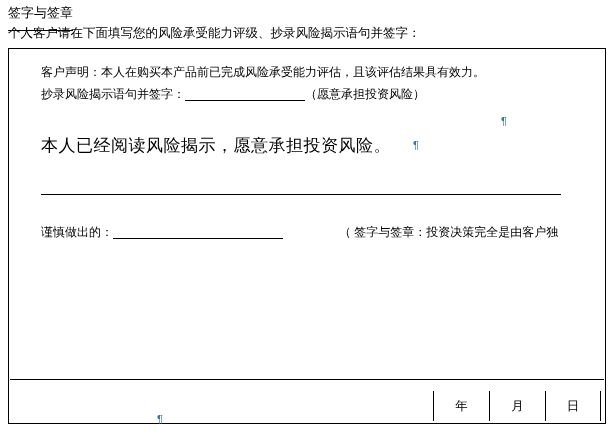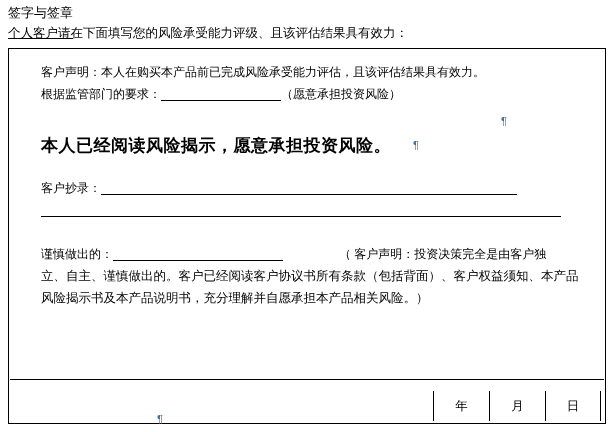--- a/index.html
+++ b/index.html
@@ -20,21 +20,21 @@
     width: 616px;
     height: 432px;
   }
   .section-title {
     position: absolute;
     left: 8px;
     top: 4px;
     font-size: 13px;
     line-height: 17px;
     border-bottom: 1px solid #000;
-    padding-bottom: 17px;
+    padding-bottom: 9px;
     white-space: nowrap;
   }
   .intro {
     position: absolute;
     left: 8px;
     top: 25px;
     font-size: 12.5px;
     line-height: 17px;
     white-space: nowrap;
   }
@@ -66,21 +66,21 @@
     display: inline-block;
     border-bottom: 1px solid #000;
     vertical-align: -3px;
   }
   .u-120 { width: 120px; }
   .u-rest { width: 416px; }
   .u-full { width: 520px; }
   .u-sign { width: 170px; }
   .bold-stmt {
     font-size: 17px;
-    font-weight: bold;
+    font-weight: normal;
     line-height: 26px;
     letter-spacing: 0.5px;
     white-space: nowrap;
   }
   .pilcrow {
     color: #3b6fae;
     font-size: 11px;
     vertical-align: 1px;
   }
   .wrap-para {
@@ -124,60 +124,56 @@
   .mark-b { position: absolute; left: 404px; top: 90px; }
   .mark-c { position: absolute; left: 148px; top: 364px; }
 </style>
 </head>
 <body>
 
 <div class="page">
 
   <div class="section-title">签字与签章</div>
 
-  <div class="intro">个人客户请在下面填写您的风险承受能力评级、且该评估结果具有效力：</div>
+  <div class="intro">个人客户请在下面填写您的风险承受能力评级、抄录风险揭示语句并签字：</div>
 
   <div class="box">
 
     <span class="pilcrow mark-a">¶</span>
     <span class="pilcrow mark-b">¶</span>
     <span class="pilcrow mark-c">¶</span>
 
     <div class="inner">
 
       <div class="line">客户声明：本人在购买本产品前已完成风险承受能力评估，且该评估结果具有效力。</div>
 
       <div class="line">
-        <span>根据监管部门的要求：</span><span class="underline-fill u-120"></span><span>（愿意承担投资风险）</span>
+        <span>抄录风险揭示语句并签字：</span><span class="underline-fill u-120"></span><span>（愿意承担投资风险）</span>
       </div>
 
       <div class="spacer-md"></div>
 
 
       <div class="spacer-sm"></div>
 
       <div class="bold-stmt">本人已经阅读风险揭示，愿意承担投资风险。</div>
 
       <div class="spacer-md"></div>
 
-      <div class="line">
-        <span>客户抄录：</span><span class="underline-fill u-rest"></span>
-      </div>
 
       <div class="line">
         <span class="underline-fill u-full"></span>
       </div>
 
       <div class="spacer-lg"></div>
 
       <div class="line">
-        <span>谨慎做出的：</span><span class="underline-fill u-sign"></span><span style="display:inline-block;width:56px"></span><span>（ 客户声明：投资决策完全是由客户独</span>
+        <span>谨慎做出的：</span><span class="underline-fill u-sign"></span><span style="display:inline-block;width:56px"></span><span>（ 签字与签章：投资决策完全是由客户独</span>
       </div>
 
-      <div class="wrap-para">立、自主、谨慎做出的。客户已经阅读客户协议书所有条款（包括背面）、客户权益须知、本产品风险揭示书及本产品说明书，充分理解并自愿承担本产品相关风险。）</div>
 
     </div>
 
     <div class="divider"></div>
 
     <div class="footer-row">
       <div class="footer-cells">
         <div class="fcell">年</div>
         <div class="fcell">月</div>
         <div class="fcell last">日</div>

